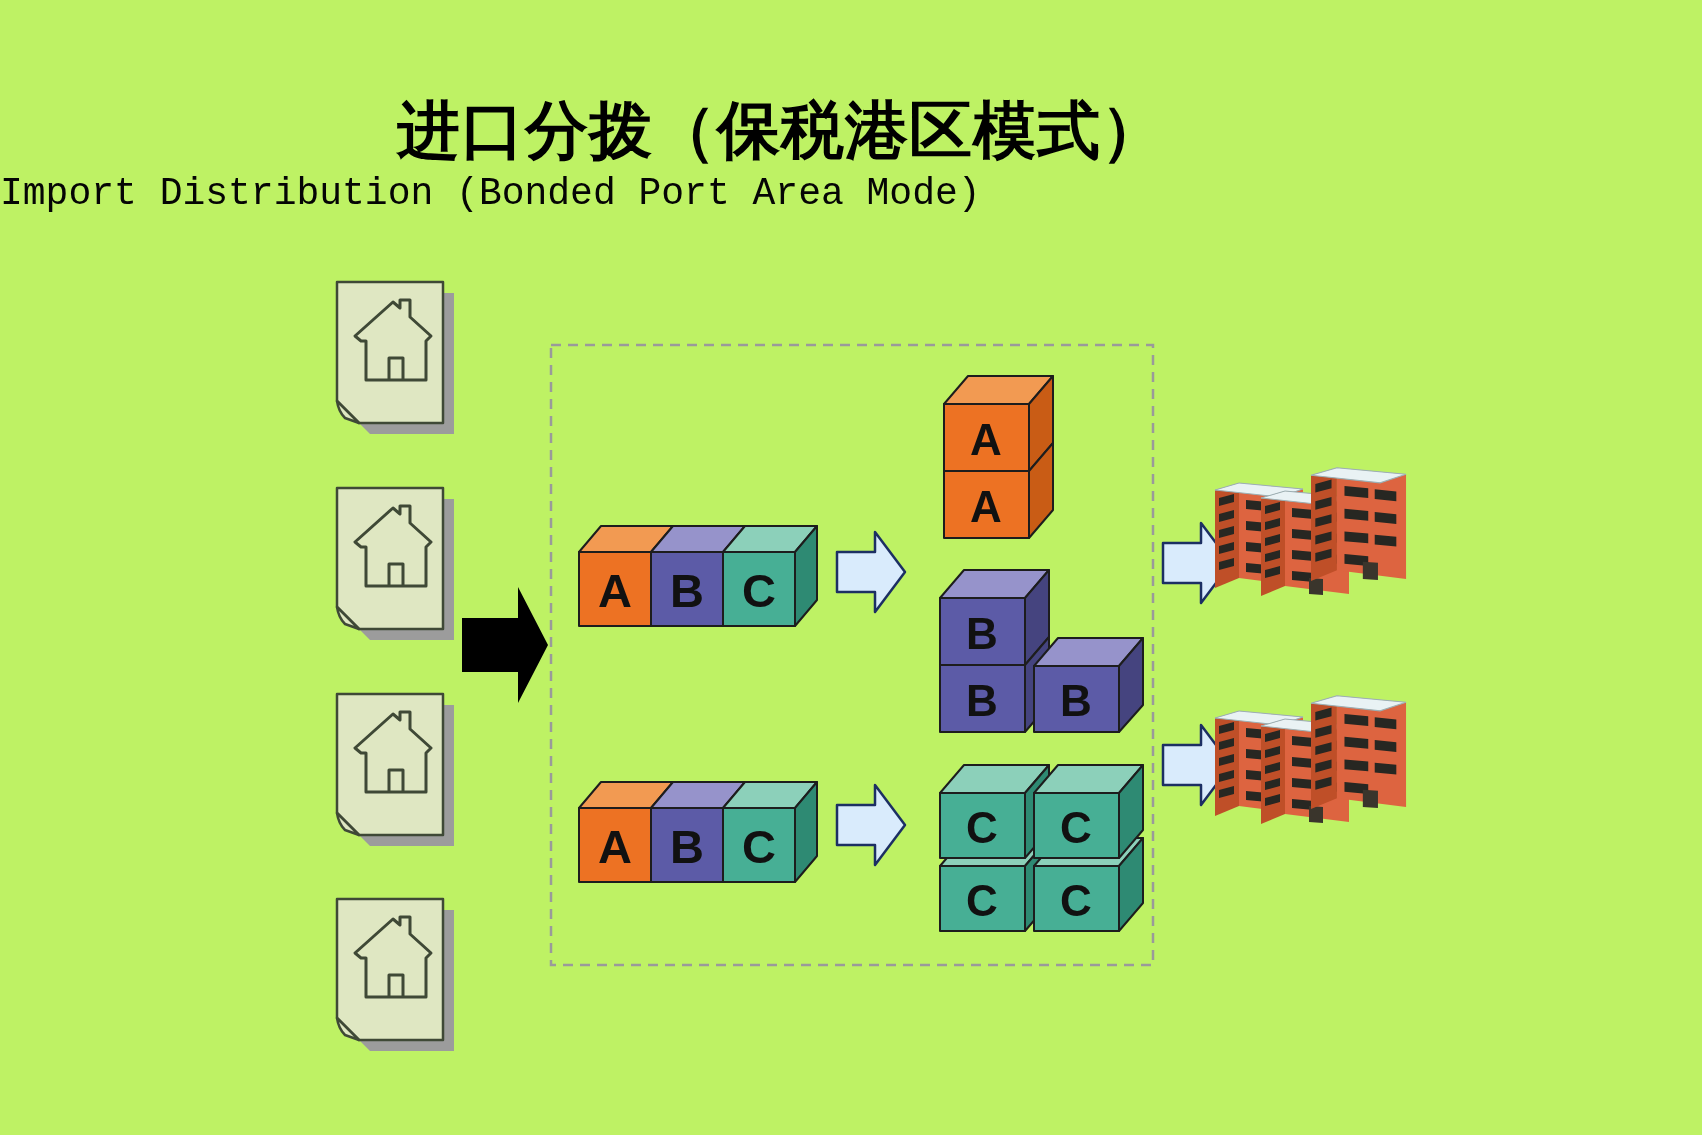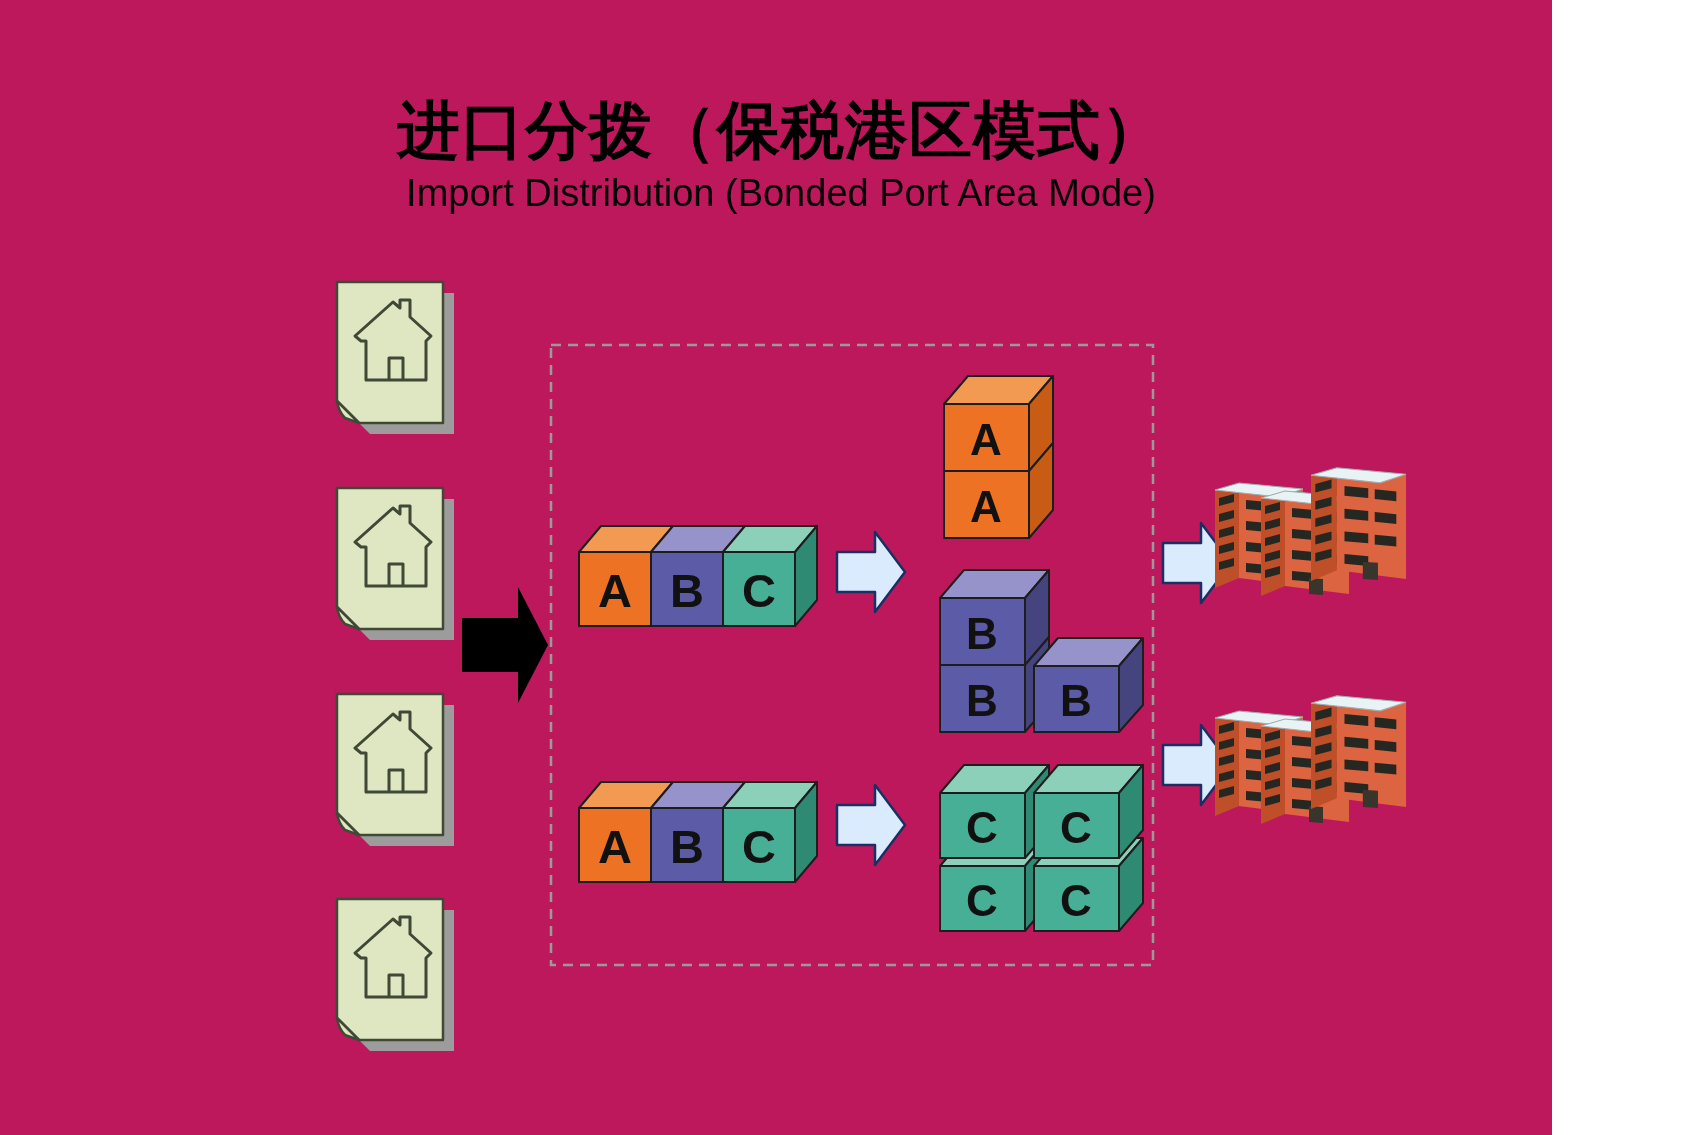--- a/index.html
+++ b/index.html
@@ -1,23 +1,23 @@
 <!DOCTYPE html>
 <html style="--orange-front: #ed7223; --orange-top: #f29a52; --orange-side: #c95c15; --purple-front: #5c5ba7; --purple-top: #9693cb; --purple-side: #45447f; --teal-front: #47af95; --teal-top: #8cd0ba; --teal-side: #2e8a73; --doc-page: #dfe7c2; --doc-outline: #3f4936; --doc-shadow: #9c9c9c; --arrow-black: #000000; --arrow-blue-fill: #d9ebfc; --arrow-blue-stroke: #1c2f63; --building-front: #dd6440; --building-side: #bf4f28; --building-roof: #e9f2f4; --building-window: #272722; --box-border: #9a9a9a; --outline: #1d1d1d;"><head>
 <meta charset="utf-8">
 <style>
   html,body{margin:0;padding:0;background:#fff;}
-  .stage{position:relative;width:1552px;height:1135px;background:#be185d;overflow:hidden;
+  .stage{position:relative;width:1702px;height:1135px;background:#bef264;overflow:hidden;
          font-family:"Liberation Sans","DejaVu Sans",sans-serif;}
   .title{position:absolute;top:88px;left:0;width:1562px;text-align:center;
          font-size:63px;font-weight:bold;color:#000;letter-spacing:1px;
          font-family:"Liberation Sans","DejaVu Sans",sans-serif;}
-  .subtitle{position:absolute;top:172px;left:0;width:1562px;text-align:center;
+  .subtitle{position:absolute;top:172px;left:0;width:1562px;text-align:left;
             font-size:38px;color:#050505;
-            font-family:Liberation Sans, sans-serif;}
+            font-family:Liberation Mono, monospace;}
   svg.diagram{position:absolute;left:0;top:0;}
 
   .edge{stroke:#1d1d1d;stroke-width:2;stroke-linejoin:round;}
   .dash{fill:none;stroke:var(--box-border,#9a9a9a);stroke-width:2.5;stroke-dasharray:10 7;}
 
   .f-or{fill:var(--orange-front,#ed7223);} .t-or{fill:var(--orange-top,#f29a52);} .s-or{fill:var(--orange-side,#c95c15);}
   .f-pu{fill:var(--purple-front,#5c5ba7);} .t-pu{fill:var(--purple-top,#9693cb);} .s-pu{fill:var(--purple-side,#45447f);}
   .f-te{fill:var(--teal-front,#47af95);}  .t-te{fill:var(--teal-top,#8cd0ba);}  .s-te{fill:var(--teal-side,#2e8a73);}
 
   text.cube-letter{font-family:"Liberation Sans","DejaVu Sans",sans-serif;font-weight:bold;

